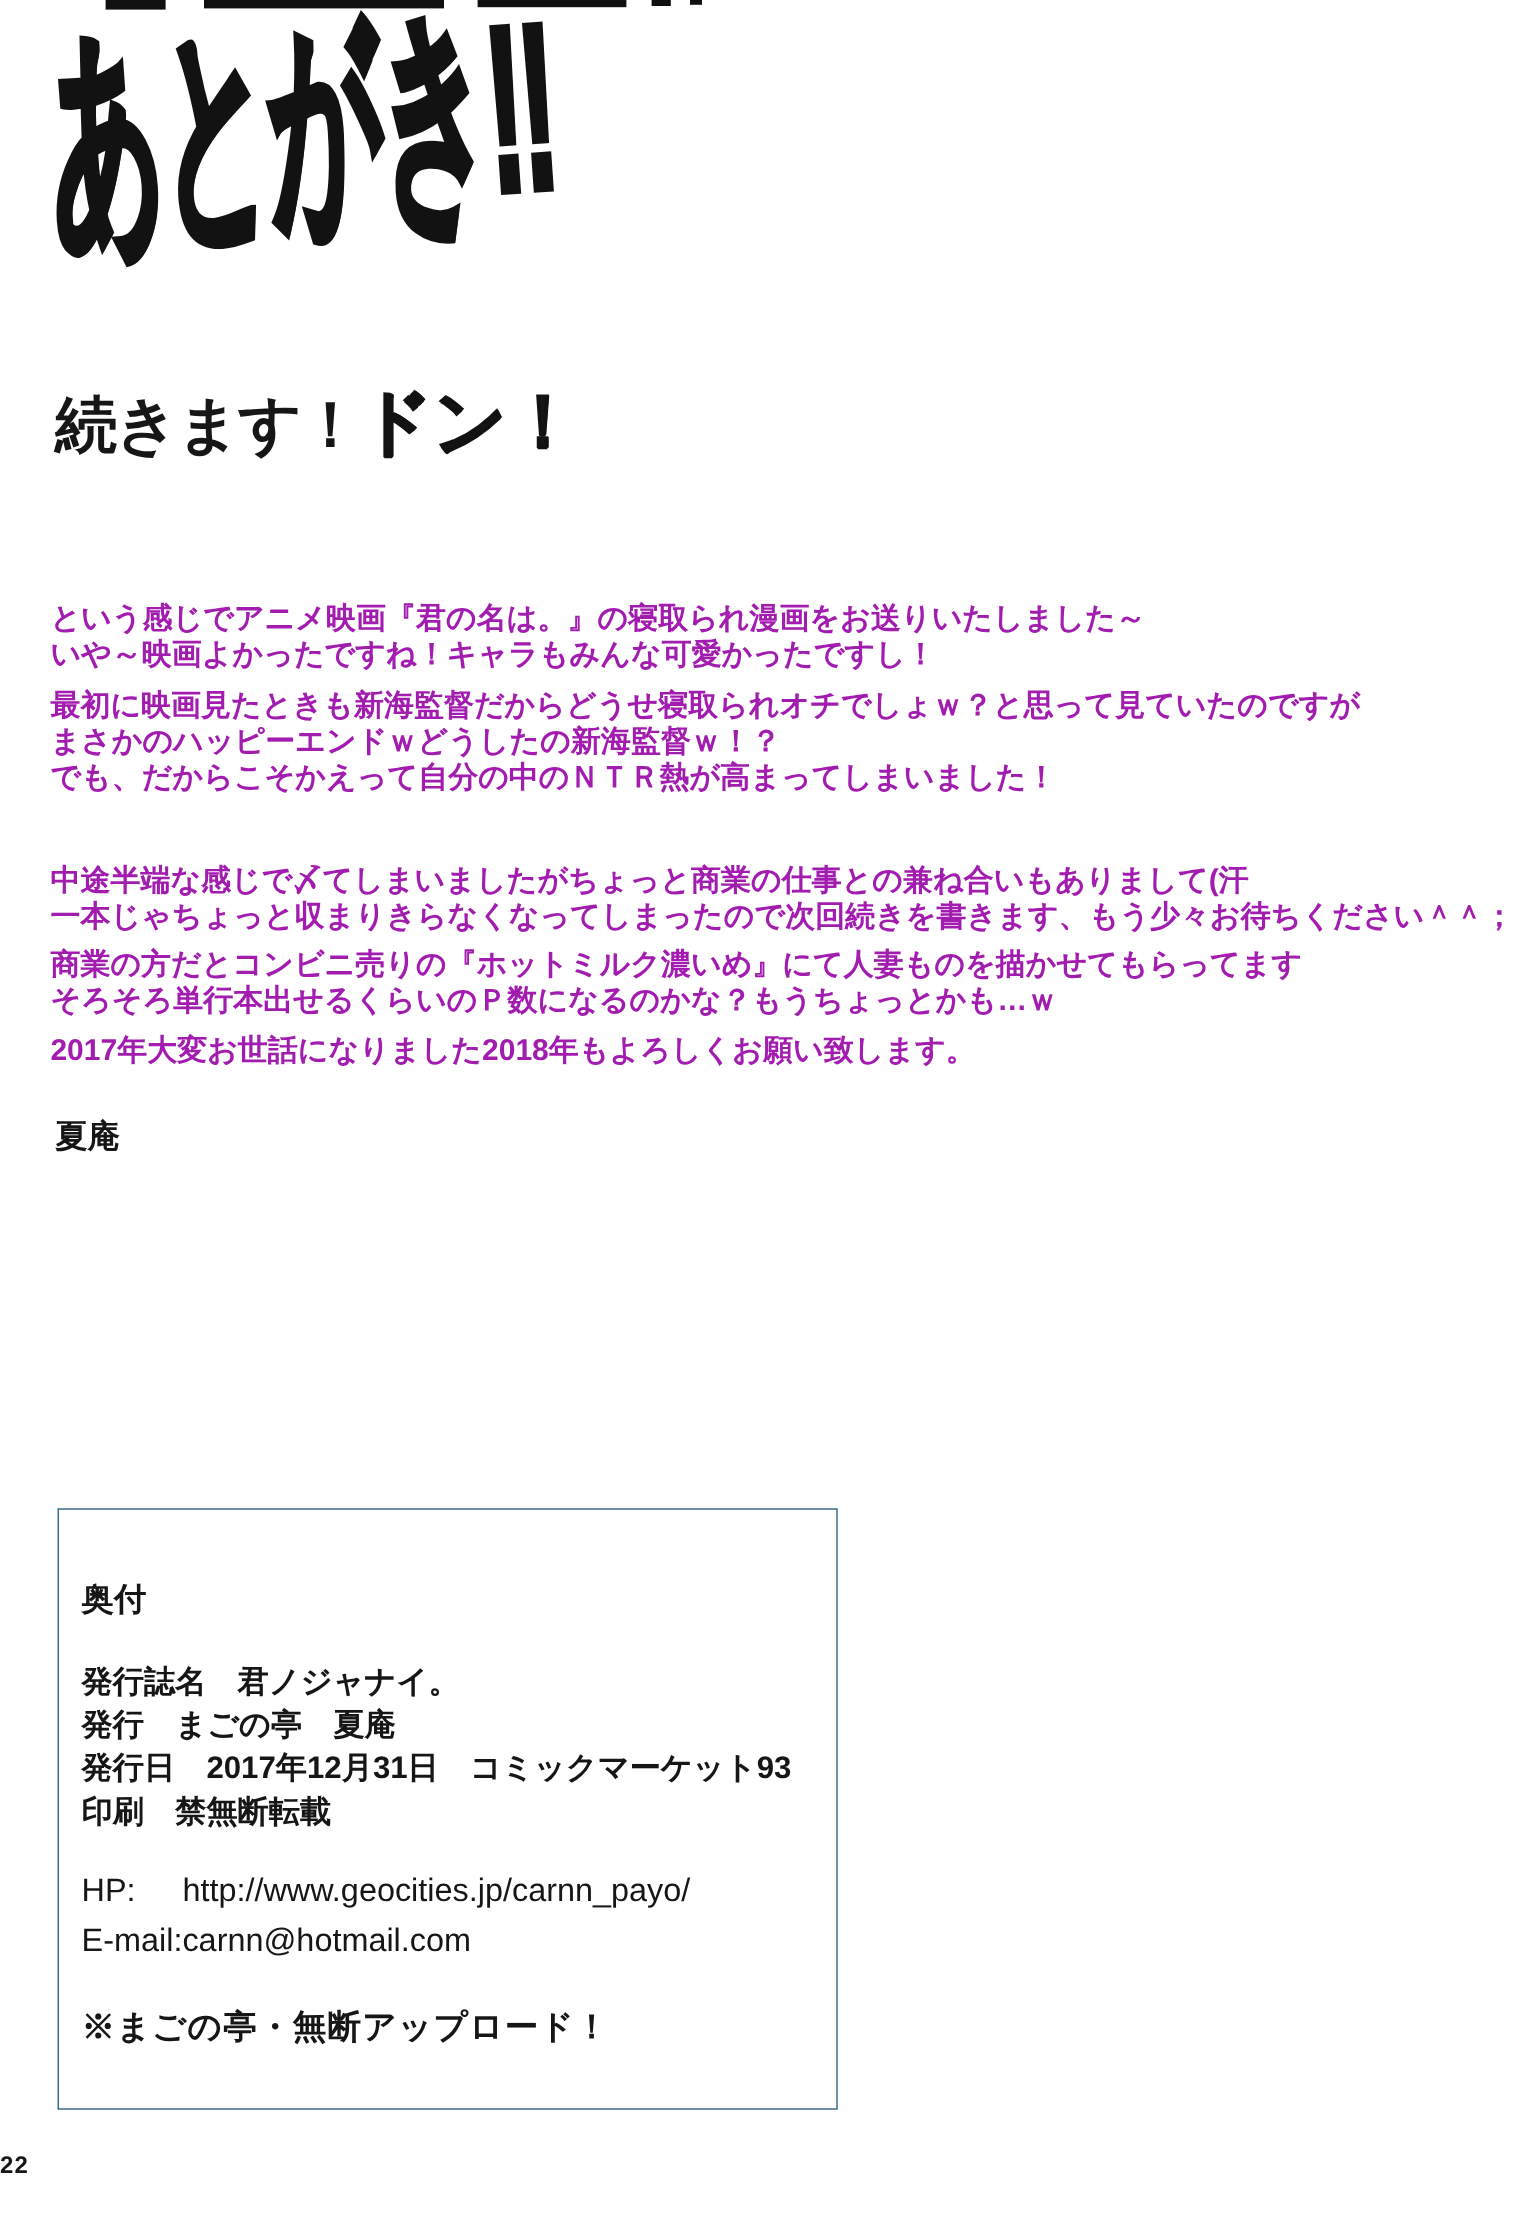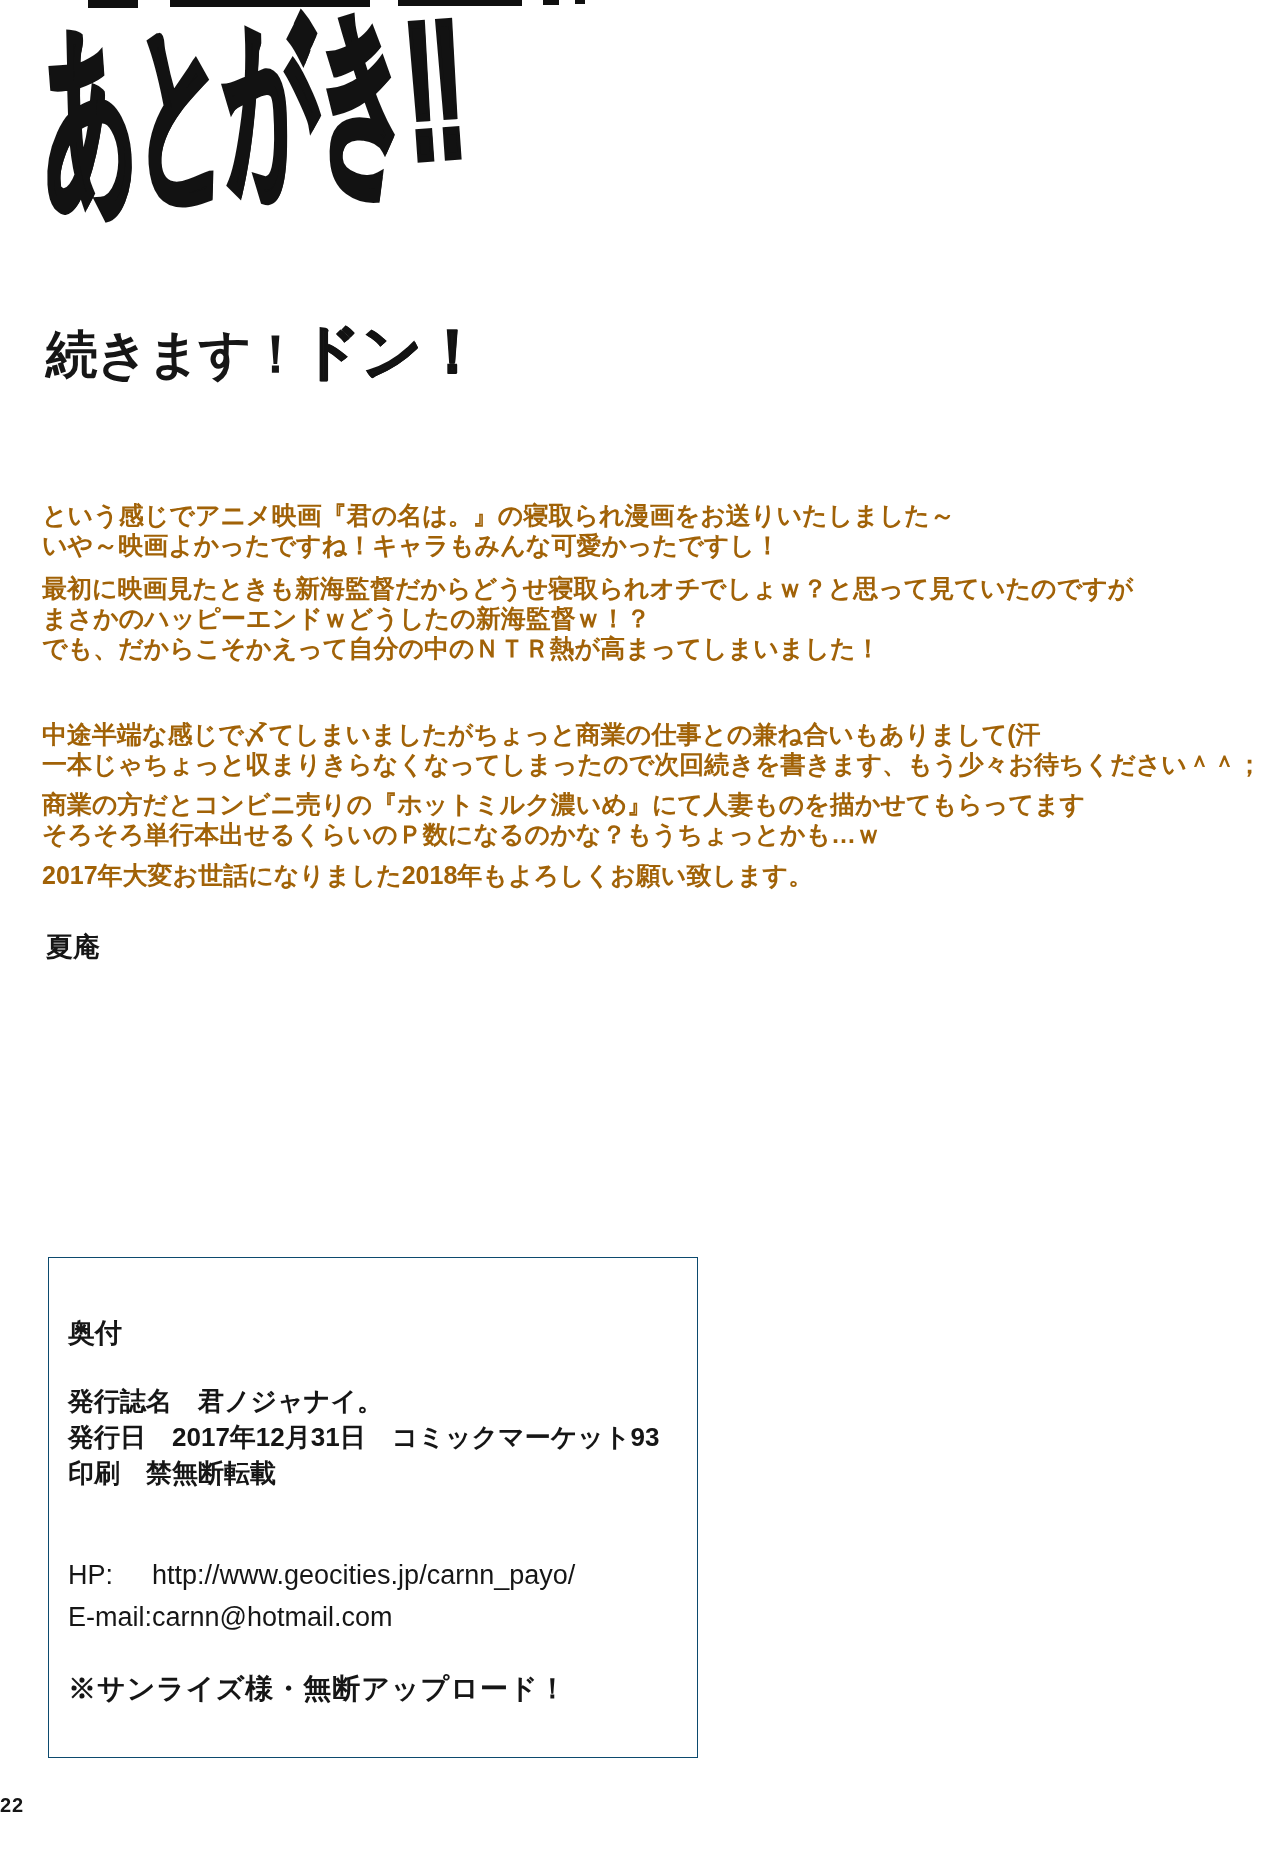--- a/index.html
+++ b/index.html
@@ -34,21 +34,21 @@
 
   .subtitle{ position:absolute; left:46px; top:312px; white-space:nowrap;text-align:right; }
   .subtitle .main{ font-size:52px; font-weight:700; letter-spacing:-2px; }
   .subtitle .don{ font-size:60px; font-weight:900; letter-spacing:0;
     -webkit-text-stroke:1.5px #121212;
     text-shadow:1px 0 #121212, 0 1px #121212; }
 
   .para{
     position:absolute; left:42px;
     font-size:25px; font-weight:700; line-height:30px;
-    white-space:pre-line; color:#a16207;
+    white-space:pre-line; color:#a21caf;
   }
   .p1{top:500px} .p2{top:573px} .p3{top:719px} .p4{top:789px} .p5{top:860px}
 
   .signature{ position:absolute; left:46px; top:929px; font-size:27px; font-weight:700; }
 
   .colophon{
     position:absolute; left:48px; top:1257px;
     width:650px; height:501px;
     border:1px solid #0c4a6e;
     background:#ffffff;
@@ -95,27 +95,28 @@
   <div class="para p4">商業の方だとコンビニ売りの『ホットミルク濃いめ』にて人妻ものを描かせてもらってます
 そろそろ単行本出せるくらいのＰ数になるのかな？もうちょっとかも…ｗ</div>
   <div class="para p5">2017年大変お世話になりました2018年もよろしくお願い致します。</div>
 
   <div class="signature">夏庵</div>
 
   <div class="colophon">
     <div class="col-heading">奥付</div>
     <div class="col-rows">
       <div class="col-row">発行誌名　君ノジャナイ。</div>
+      <div class="col-row">発行　まごの亭　夏庵</div>
       <div class="col-row">発行日　2017年12月31日　コミックマーケット93</div>
       <div class="col-row">印刷　禁無断転載</div>
     </div>
     <div class="contact-row email-row">
       <span class="contact-label">E-mail:</span><span>carnn@hotmail.com</span>
     </div>
     <div class="contact-row hp-row">
       <span class="contact-label">HP:</span><span>http://www.geocities.jp/carnn_payo/</span>
     </div>
-    <div class="notice">※サンライズ様・無断アップロード！</div>
+    <div class="notice">※まごの亭・無断アップロード！</div>
   </div>
 
   <div class="page-number">22</div>
 
 </div>
 
 </body></html>

